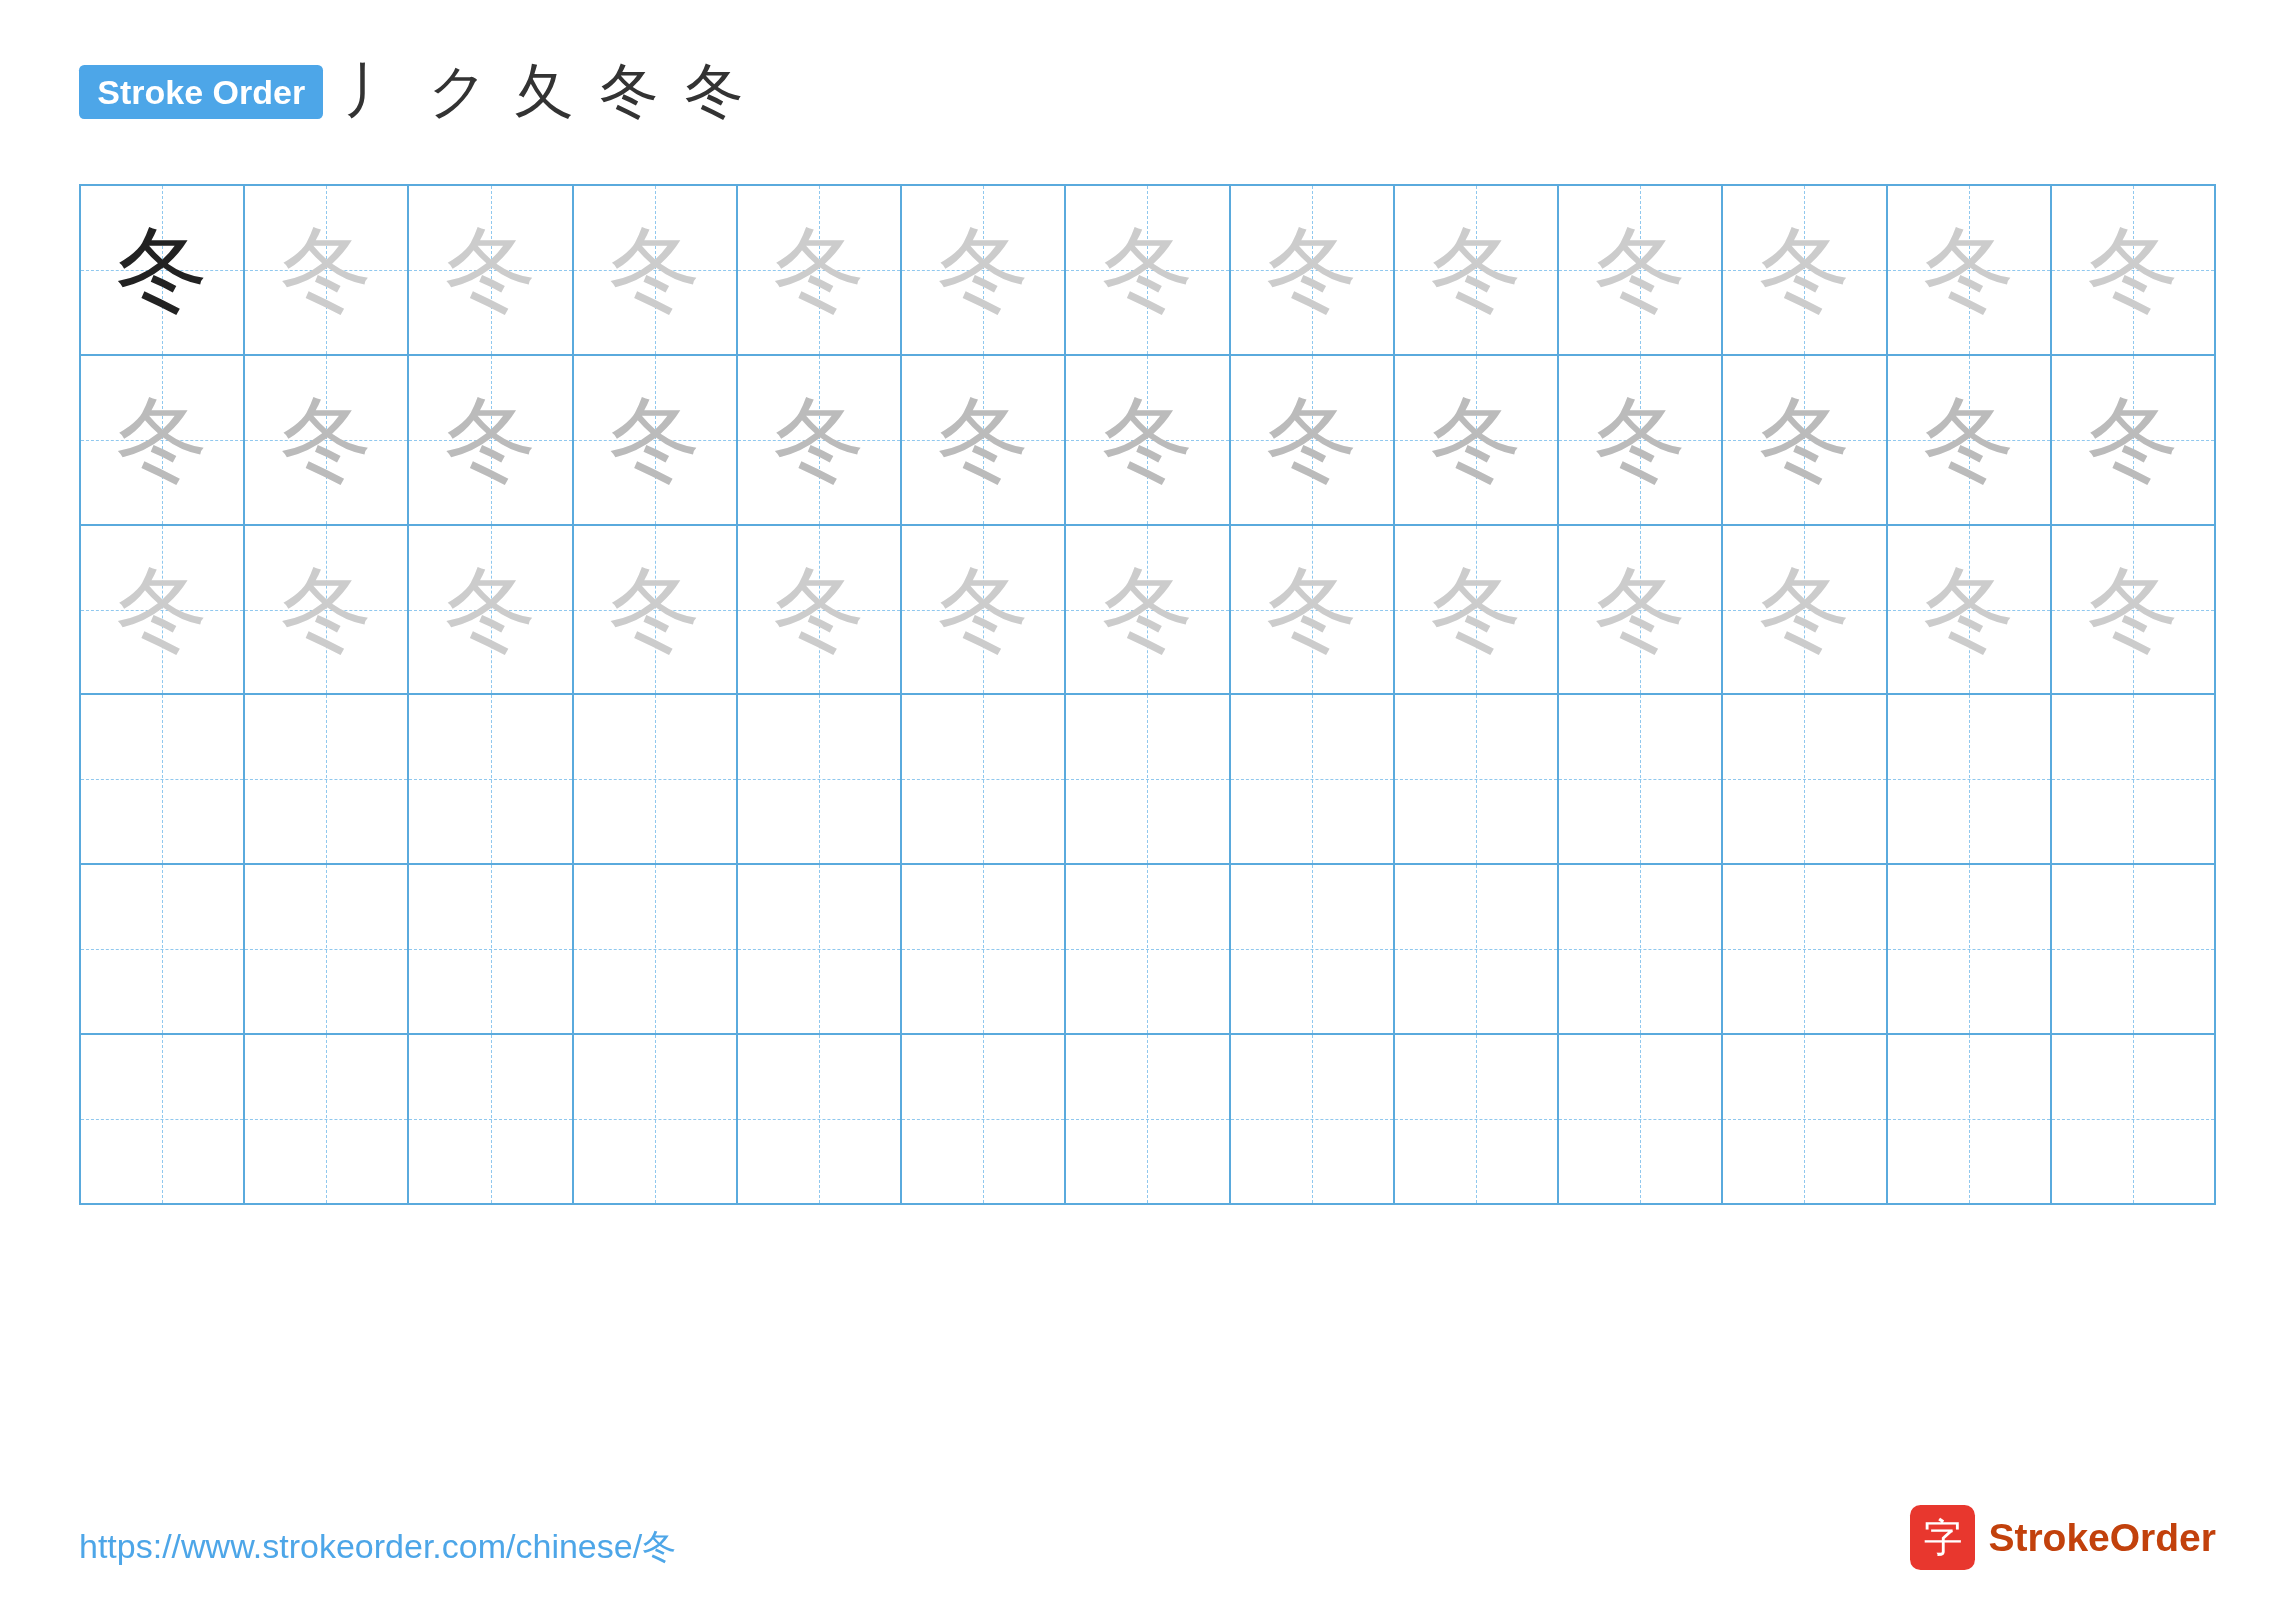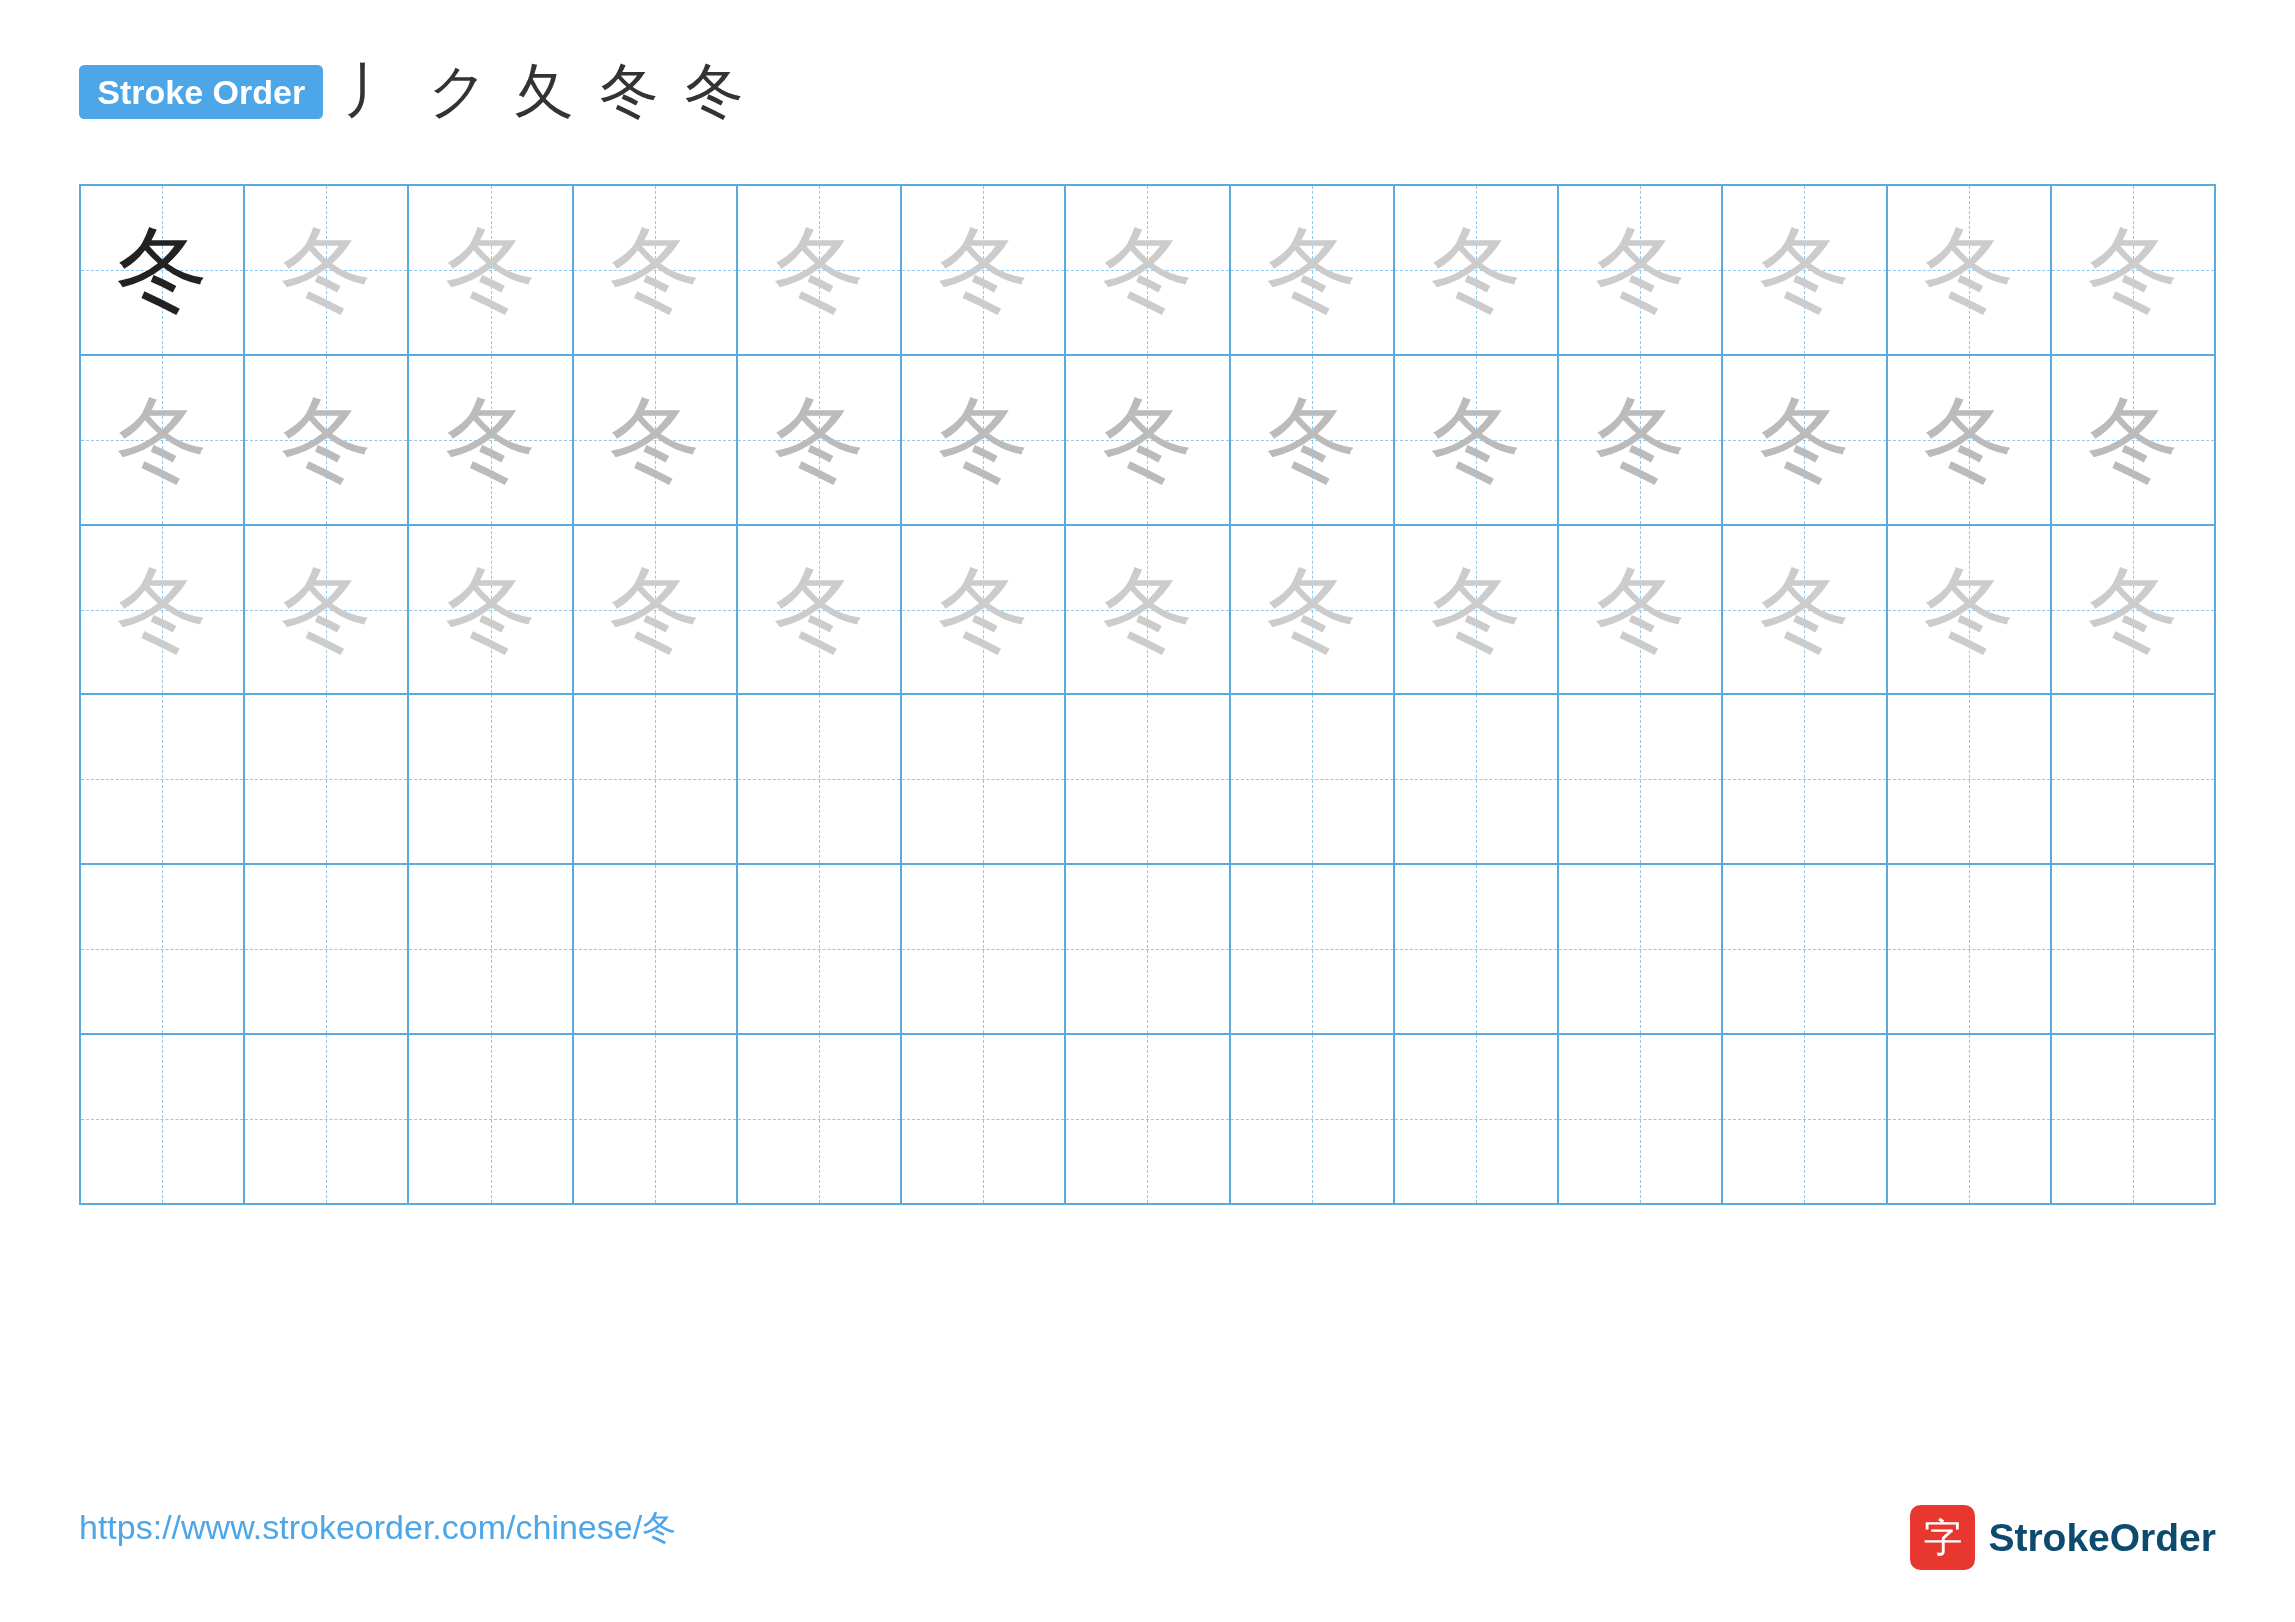--- a/index.html
+++ b/index.html
@@ -120,21 +120,21 @@
     
     
 
     .footer {
       position: absolute;
       bottom: 52px;
       left: 79px;
       right: 79px;
       display: flex;
       justify-content: space-between;
-      align-items: flex-start;
+      align-items: flex-end;
     }
 
     .footer-url {
       color: #4da6e8;
       font-size: 34px;
       text-decoration: none;
     }
 
     .footer-logo {
       display: flex;
@@ -151,21 +151,21 @@
       align-items: center;
       justify-content: center;
       color: white;
       font-size: 39px;
       font-family: 'SimSun', serif;
     }
 
     .logo-text {
       font-size: 39px;
       font-weight: bold;
-      color: #0c4a6e;
+      color: #c2410c;
     }
   </style>
 </head>
 <body>
 
 <div class="page">
 
 
   <div class="stroke-order-row">
     <div class="stroke-order-badge">Stroke Order</div>

